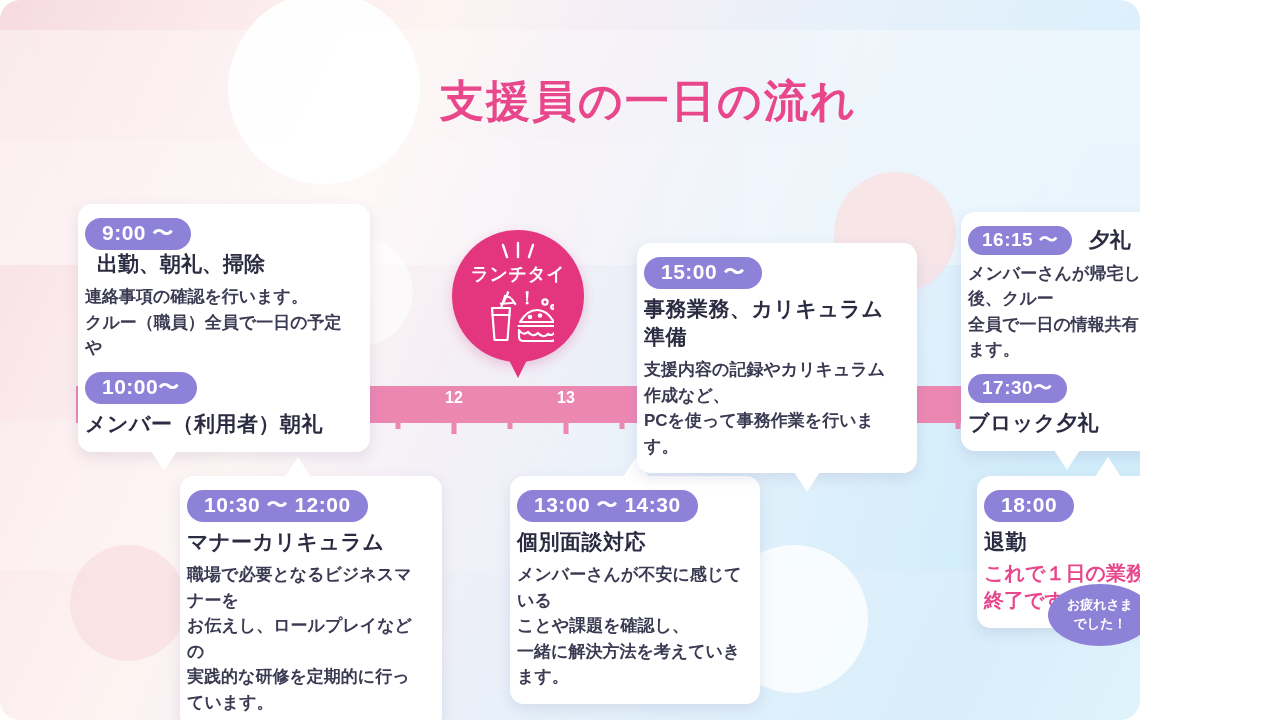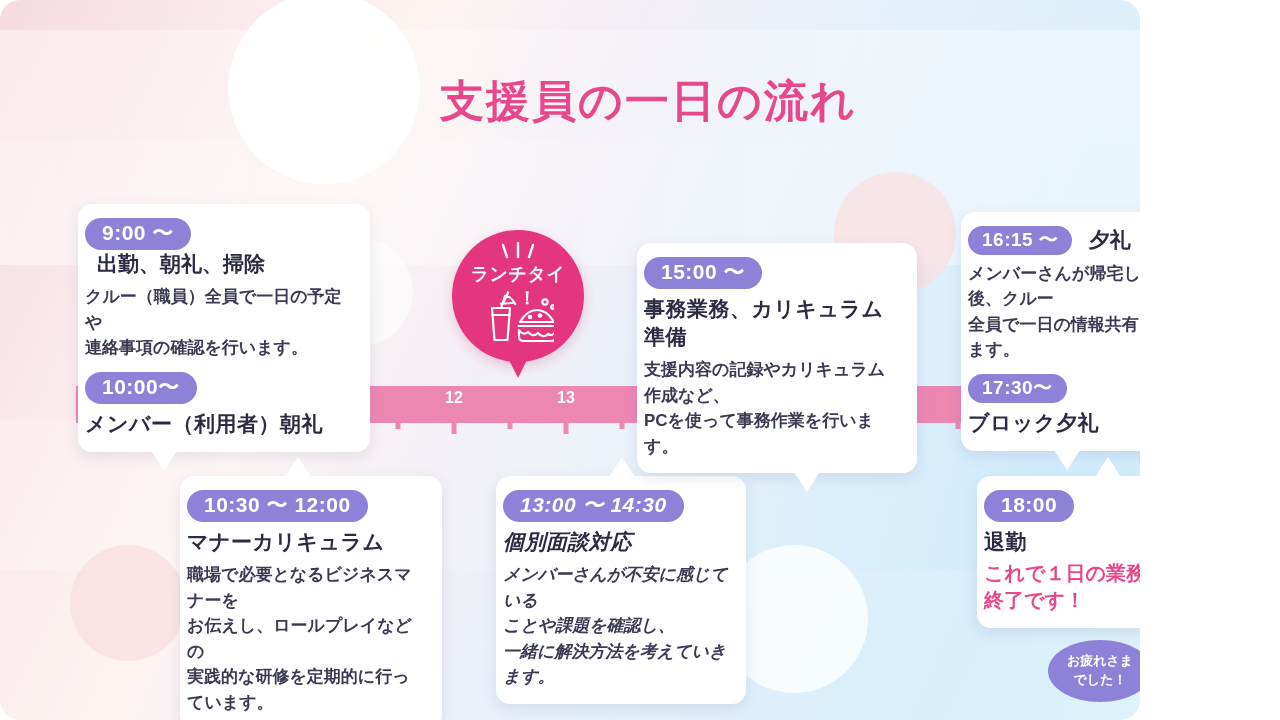--- a/index.html
+++ b/index.html
@@ -137,21 +137,21 @@
     line-height: 1.35;
     color: #e8478c;
     font-weight: 700;
     margin-top: 4px;
   }
   .row-gap { margin-top: 11px; }
 
   
   #card-morning  { left: 78px;  top: 204px; width: 292px; }
   #card-manner   { left: 180px; top: 476px; width: 262px; }
-  #card-interview{ left: 496px; top: 476px; width: 250px; font-style: italic; }
+  #card-interview{ left: 510px; top: 476px; width: 250px; }
   #card-office   { left: 637px; top: 243px; width: 280px; }
   #card-evening  { left: 961px; top: 212px; width: 232px; }
   #card-leave    { left: 977px; top: 476px; width: 212px; }
 
   
   .lunch {
     position: absolute;
     left: 452px; top: 230px;
     width: 132px; height: 132px;
     border-radius: 50%;
@@ -174,21 +174,21 @@
   }
   .lunch-text {
     position: absolute; left: 0; right: 0; top: 32px;
     font-size: 18px; font-weight: 700; letter-spacing: .5px;
   }
   .lunch-icon { position: absolute; left: 50%; top: 62px; transform: translateX(-50%); }
 
   
   .mascot { position: absolute; left: 1148px; top: 552px; width: 108px; height: 160px; }
   .mascot-bubble {
-    position: absolute; left: 1048px; top: 640px;
+    position: absolute; left: 1048px; top: 584px;
     width: 104px; height: 62px;
     background: #8e81d8;
     border-radius: 50%;
     color: #ffffff;
     font-size: 13px;
     font-weight: 700;
     line-height: 1.45;
     display: flex; align-items: center; justify-content: center;
     text-align: center;
   }
@@ -257,22 +257,22 @@
         <div class="hour-label" style="left: 1126px;">18</div>
       </div>
   </div>
 
   <div class="card" id="card-morning">
     <div>
       <span class="badge">9:00 〜</span>
       <span class="head-inline">出勤、朝礼、掃除</span>
     </div>
     <div class="desc">
+      <span class="bubble-line">連絡事項の確認を行います。</span>
       <span class="bubble-line">クルー（職員）全員で一日の予定や</span>
-      <span class="bubble-line">連絡事項の確認を行います。</span>
     </div>
     <div class="row-gap">
       <span class="badge">10:00〜</span>
     </div>
     <div class="head-block">メンバー（利用者）朝礼</div>
     <div class="pointer down" style="left:73px; bottom:-19px;"></div>
   </div>
 
   <div class="card" id="card-manner">
     <span class="badge">10:30 〜 12:00</span>

